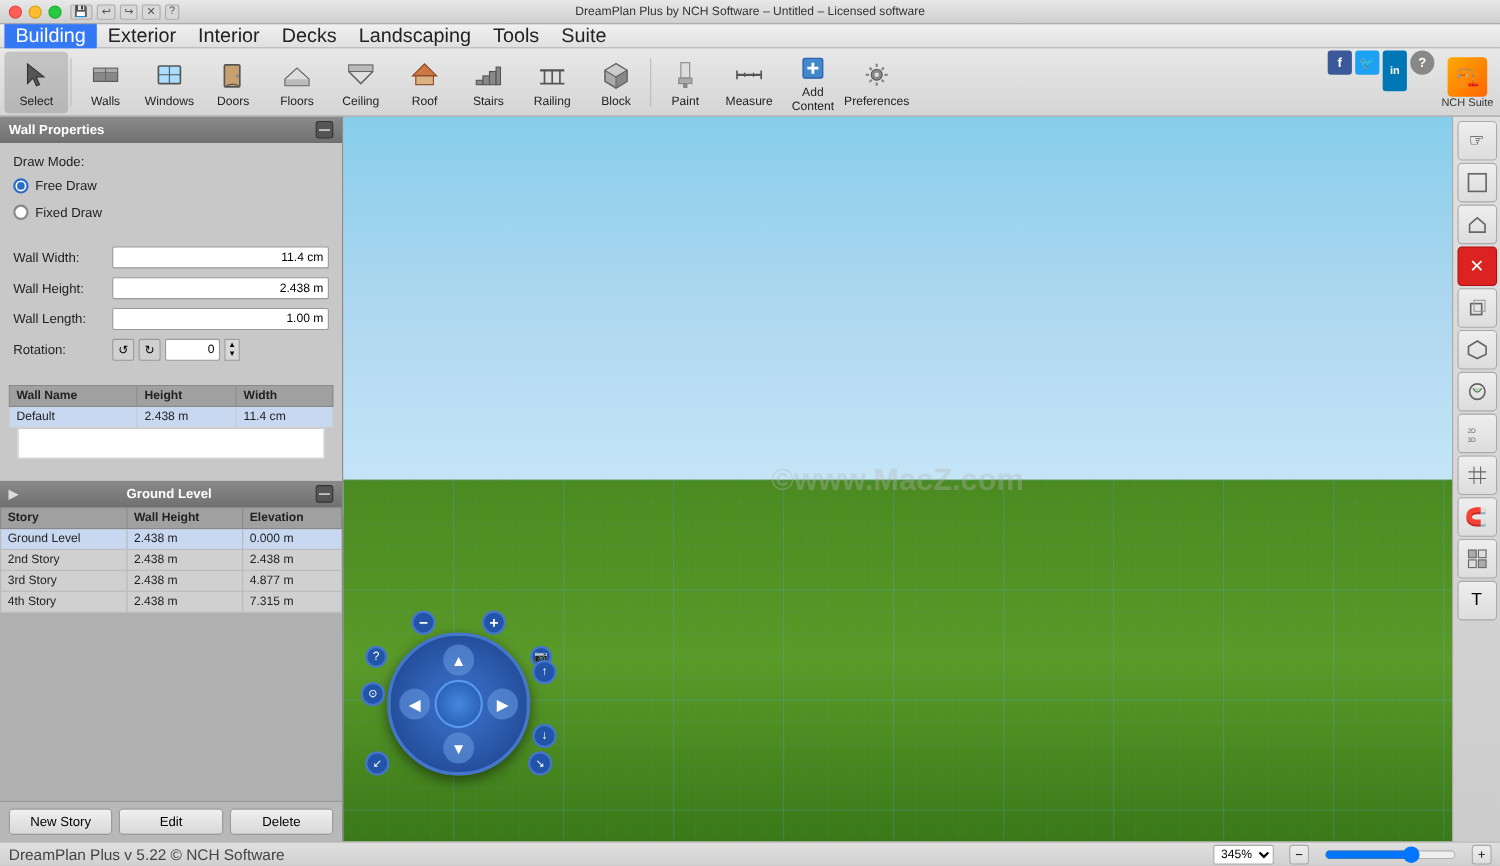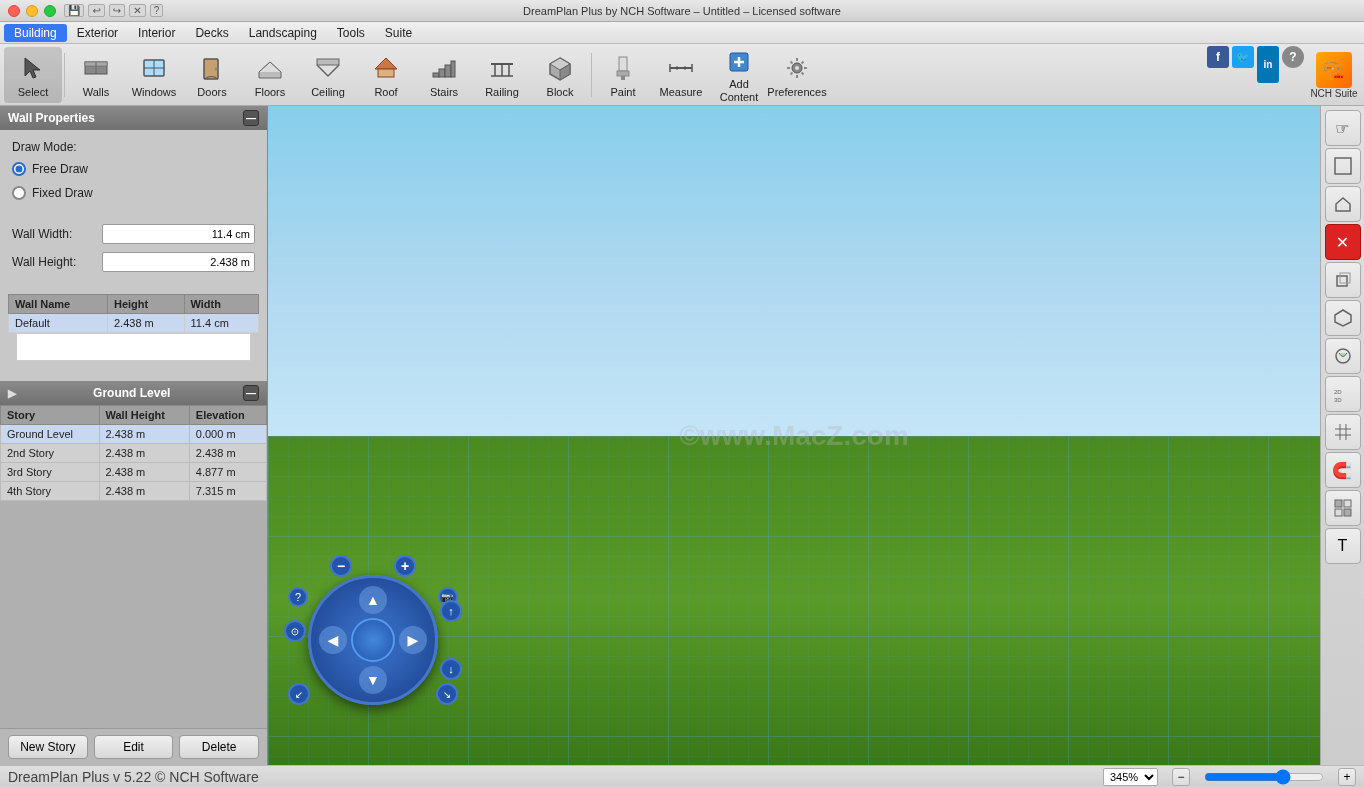--- a/index.html
+++ b/index.html
@@ -28,21 +28,21 @@
     .menu-bar {
       height: 22px;
       background: linear-gradient(to bottom, #f0f0f0, #e0e0e0);
       display: flex;
       align-items: center;
       border-bottom: 1px solid #bbb;
       padding: 0 4px;
     }
     .menu-item {
       padding: 2px 10px;
-      font-size: 12px;
+      font-size: 18px;
       color: #222;
       cursor: pointer;
       border-radius: 3px;
     }
     .menu-item.active { background: #3478f6; color: white; }
 
     
     .toolbar {
       height: 62px;
       background: linear-gradient(to bottom, #e8e8e8, #d5d5d5);
@@ -68,21 +68,21 @@
     .tool-btn .icon { width: 32px; height: 32px; display: flex; align-items: center; justify-content: center; }
     .tool-btn .label { font-size: 11px; color: #222; text-align: center; line-height: 1.1; }
     .toolbar-divider { width: 1px; height: 44px; background: #bbb; margin: 0 2px; }
     .nch-suite-btn { position: absolute; right: 0; top: 0; height: 62px; width: 60px; display: flex; flex-direction: column; align-items: center; justify-content: center; cursor: pointer; }
 
     
     .main-content { display: flex; height: calc(787px - 22px - 22px - 62px - 22px); }
 
     
     .left-panel {
-      width: 268px;
+      width: 312px;
       background: #b0b0b0;
       display: flex;
       flex-direction: column;
       border-right: 1px solid #888;
       overflow: hidden;
     }
 
     
     .wall-props {
       background: #c8c8c8;
@@ -499,21 +499,37 @@
         <div style="height:14px;"></div>
 
         <div class="prop-row">
           <span class="prop-label">Wall Width:</span>
           <input class="prop-input" type="text" value="11.4 cm" style="">
         </div>
         <div class="prop-row">
           <span class="prop-label">Wall Height:</span>
           <input class="prop-input" type="text" value="2.438 m" style="">
         </div>
-
+        <div class="prop-row">
+          <span class="prop-label">Wall Length:</span>
+          <input class="prop-input" type="text" value="1.00 m" style="">
+        </div>
+
+        <div class="rotation-row">
+          <span class="prop-label">Rotation:</span>
+          <div class="rotation-controls">
+            <div class="rot-btn">↺</div>
+            <div class="rot-btn">↻</div>
+            <input class="rotation-input" type="text" value="0" style="">
+            <div class="spin-btn">
+              <div class="spin-up">▲</div>
+              <div class="spin-down">▼</div>
+            </div>
+          </div>
+        </div>
       </div>
 
       <div class="table-container">
         <table class="wall-table">
           <thead>
             <tr>
               <th>Wall Name</th>
               <th>Height</th>
               <th>Width</th>
             </tr>

